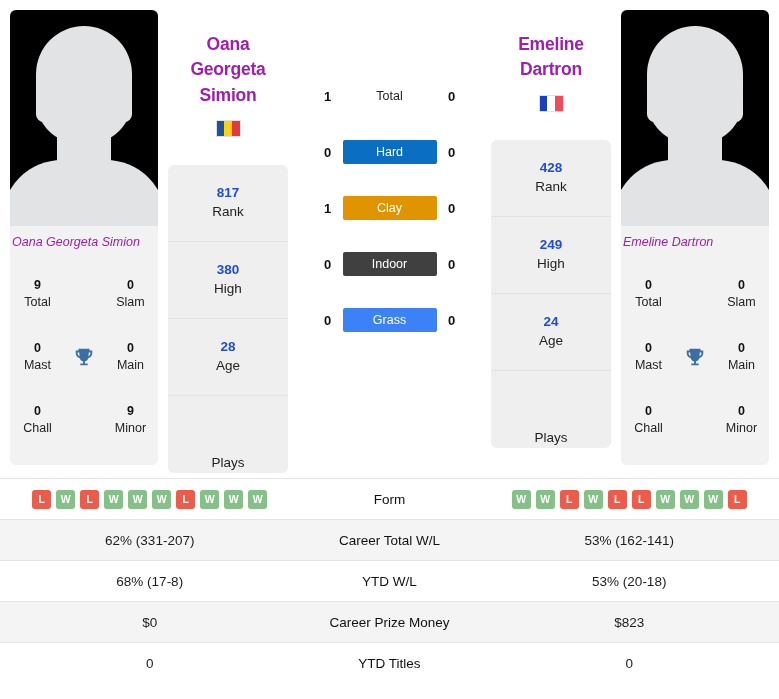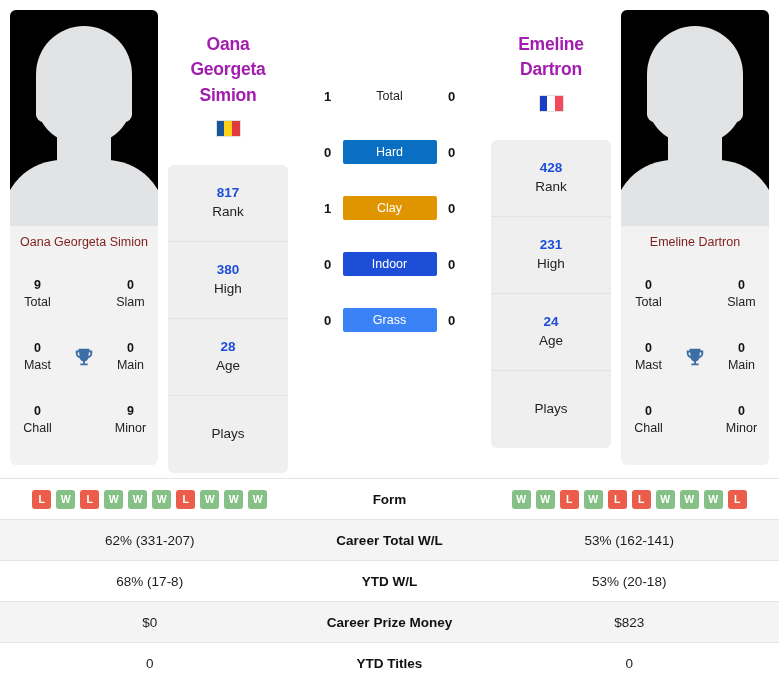--- a/index.html
+++ b/index.html
@@ -69,27 +69,28 @@
     position: absolute;
     left: 50%;
     top: 150px;
     width: 164px;
     height: 80px;
     margin-left: -82px;
     background: #e2e3e4;
     border-radius: 60px 60px 0 0;
   }
   .photo-caption {
-    text-align: center;
+    text-align: left;
     font-size: 12.5px;
-    color: #7f1d1d;
+    color: #a21caf;
     padding: 9px 2px 10px;
     background: #f2f2f2;
     white-space: nowrap;
     overflow: hidden;
+    font-style: italic;
   }
 
   .trophy-grid {
     background: #f2f2f2;
     border-radius: 0 0 6px 6px;
     display: grid;
     grid-template-columns: 1fr 38px 1fr;
     grid-template-rows: repeat(3, 1fr);
     align-items: center;
     padding: 4px 0 14px;
@@ -133,21 +134,21 @@
   }
   .stat-cell {
     height: 77px;
     display: flex;
     flex-direction: column;
     align-items: center;
     justify-content: center;
     border-bottom: 1px solid #e3e3e3;
     line-height: 1.4;
   }
-  .stat-cell:last-child { border-bottom: none; }
+  .stat-cell:last-child { border-bottom: none; justify-content: flex-end; }
   .stat-val { font-size: 13.5px; font-weight: bold; color: #1d4ed8; }
   .stat-lab { font-size: 13.5px; color: #222; }
 
   
   .center-col {
     flex: 1 1 auto;
     padding-top: 58px;
     display: flex;
     flex-direction: column;
     gap: 0;
@@ -191,21 +192,21 @@
   }
   .stats-table tr { height: 41px; }
   .stats-table tr.shaded { background: #f4f4f4; }
   .stats-table td {
     border-top: 1px solid #e4e4e4;
     font-size: 13.5px;
     text-align: center;
     color: #1d1d1d;
     vertical-align: middle;
   }
-  .stats-table td.label { font-weight: bold; color: #111; width: 180px; }
+  .stats-table td.label { font-weight: normal; color: #111; width: 180px; }
   .stats-table td.side { width: 299.5px; }
 
   .form-strip {
     display: flex;
     justify-content: center;
     gap: 5px;
   }
   .form-badge {
     width: 19px; height: 19px;
     border-radius: 3px;
@@ -315,21 +316,21 @@
       <div class="surface-bar" style="background:#0a6fc2">Hard</div>
       <div class="surface-score">0</div>
     </div>
     <div class="surface-row">
       <div class="surface-score">1</div>
       <div class="surface-bar" style="background:#e09400">Clay</div>
       <div class="surface-score">0</div>
     </div>
     <div class="surface-row">
       <div class="surface-score">0</div>
-      <div class="surface-bar" style="background:#1d4ed8">Indoor</div>
+      <div class="surface-bar" style="background:#404040">Indoor</div>
       <div class="surface-score">0</div>
     </div>
     <div class="surface-row">
       <div class="surface-score">0</div>
       <div class="surface-bar" style="background:#3b82f6">Grass</div>
       <div class="surface-score">0</div>
     </div>
   </div>
 
   <div class="info-col">
@@ -343,21 +344,21 @@
         <span style="background:#ffffff"></span>
         <span style="background:#f2495c"></span>
       </div>
     </div>
     <div class="stat-card">
       <div class="stat-cell">
         <div class="stat-val">428</div>
         <div class="stat-lab">Rank</div>
       </div>
       <div class="stat-cell">
-        <div class="stat-val">231</div>
+        <div class="stat-val">249</div>
         <div class="stat-lab">High</div>
       </div>
       <div class="stat-cell">
         <div class="stat-val">24</div>
         <div class="stat-lab">Age</div>
       </div>
       <div class="stat-cell">
         <div class="stat-val"></div>
         <div class="stat-lab">Plays</div>
       </div>

